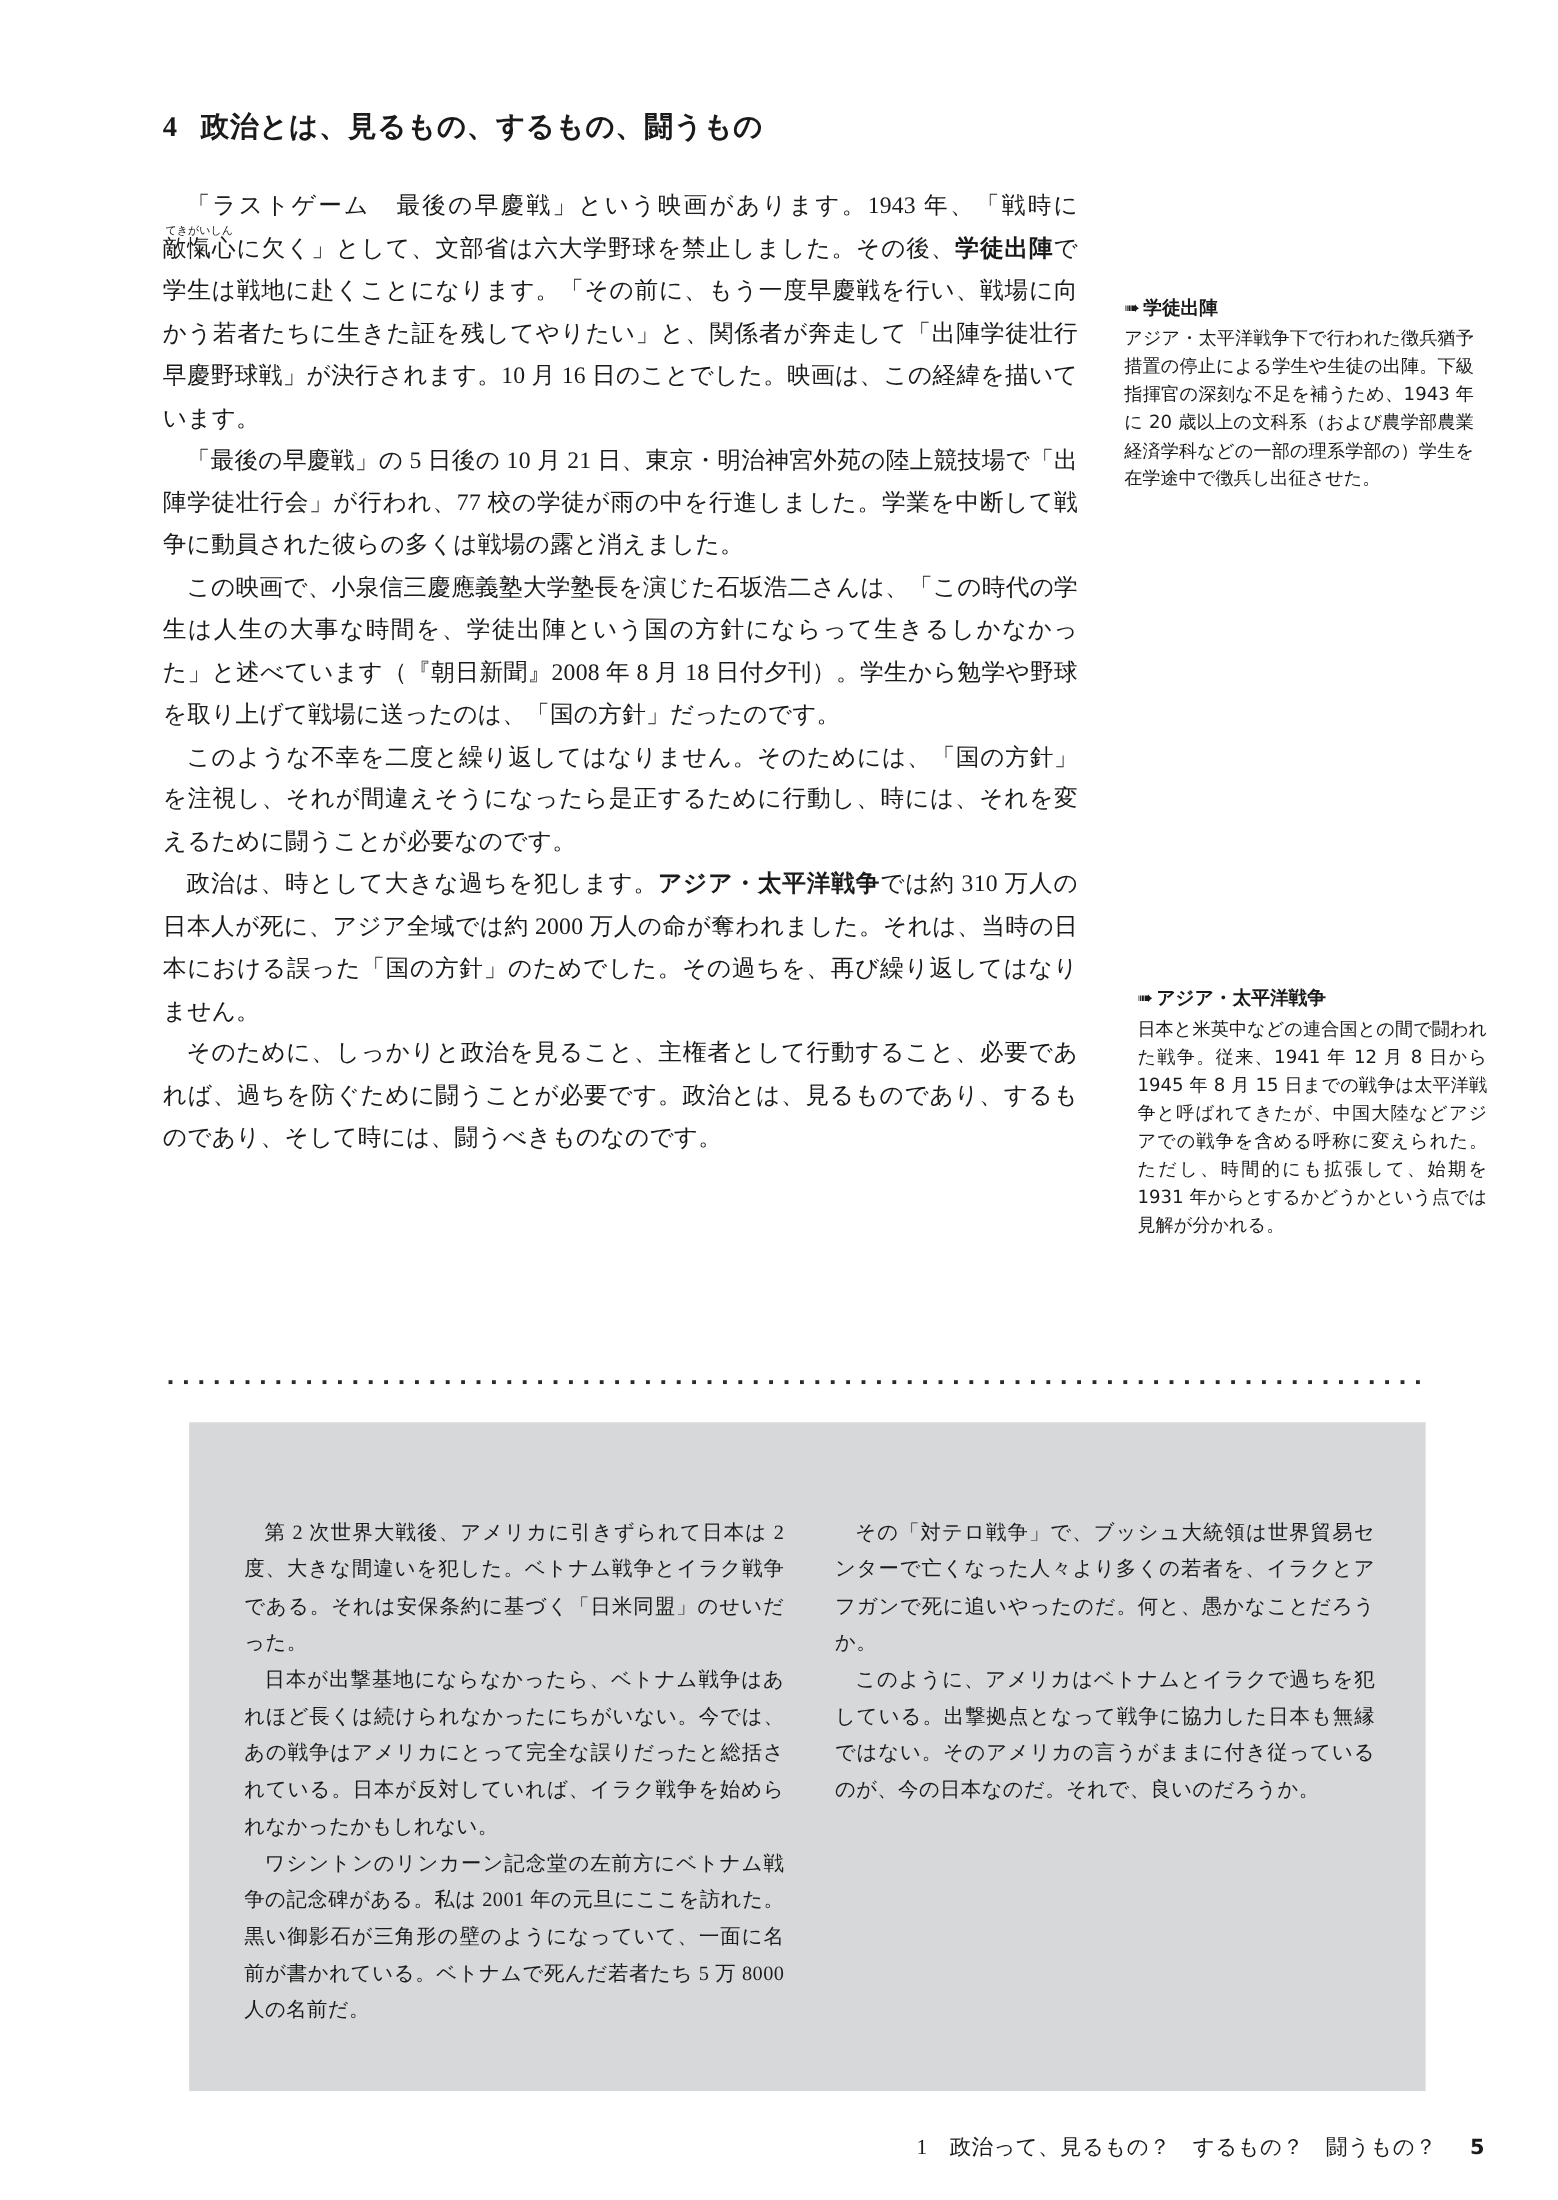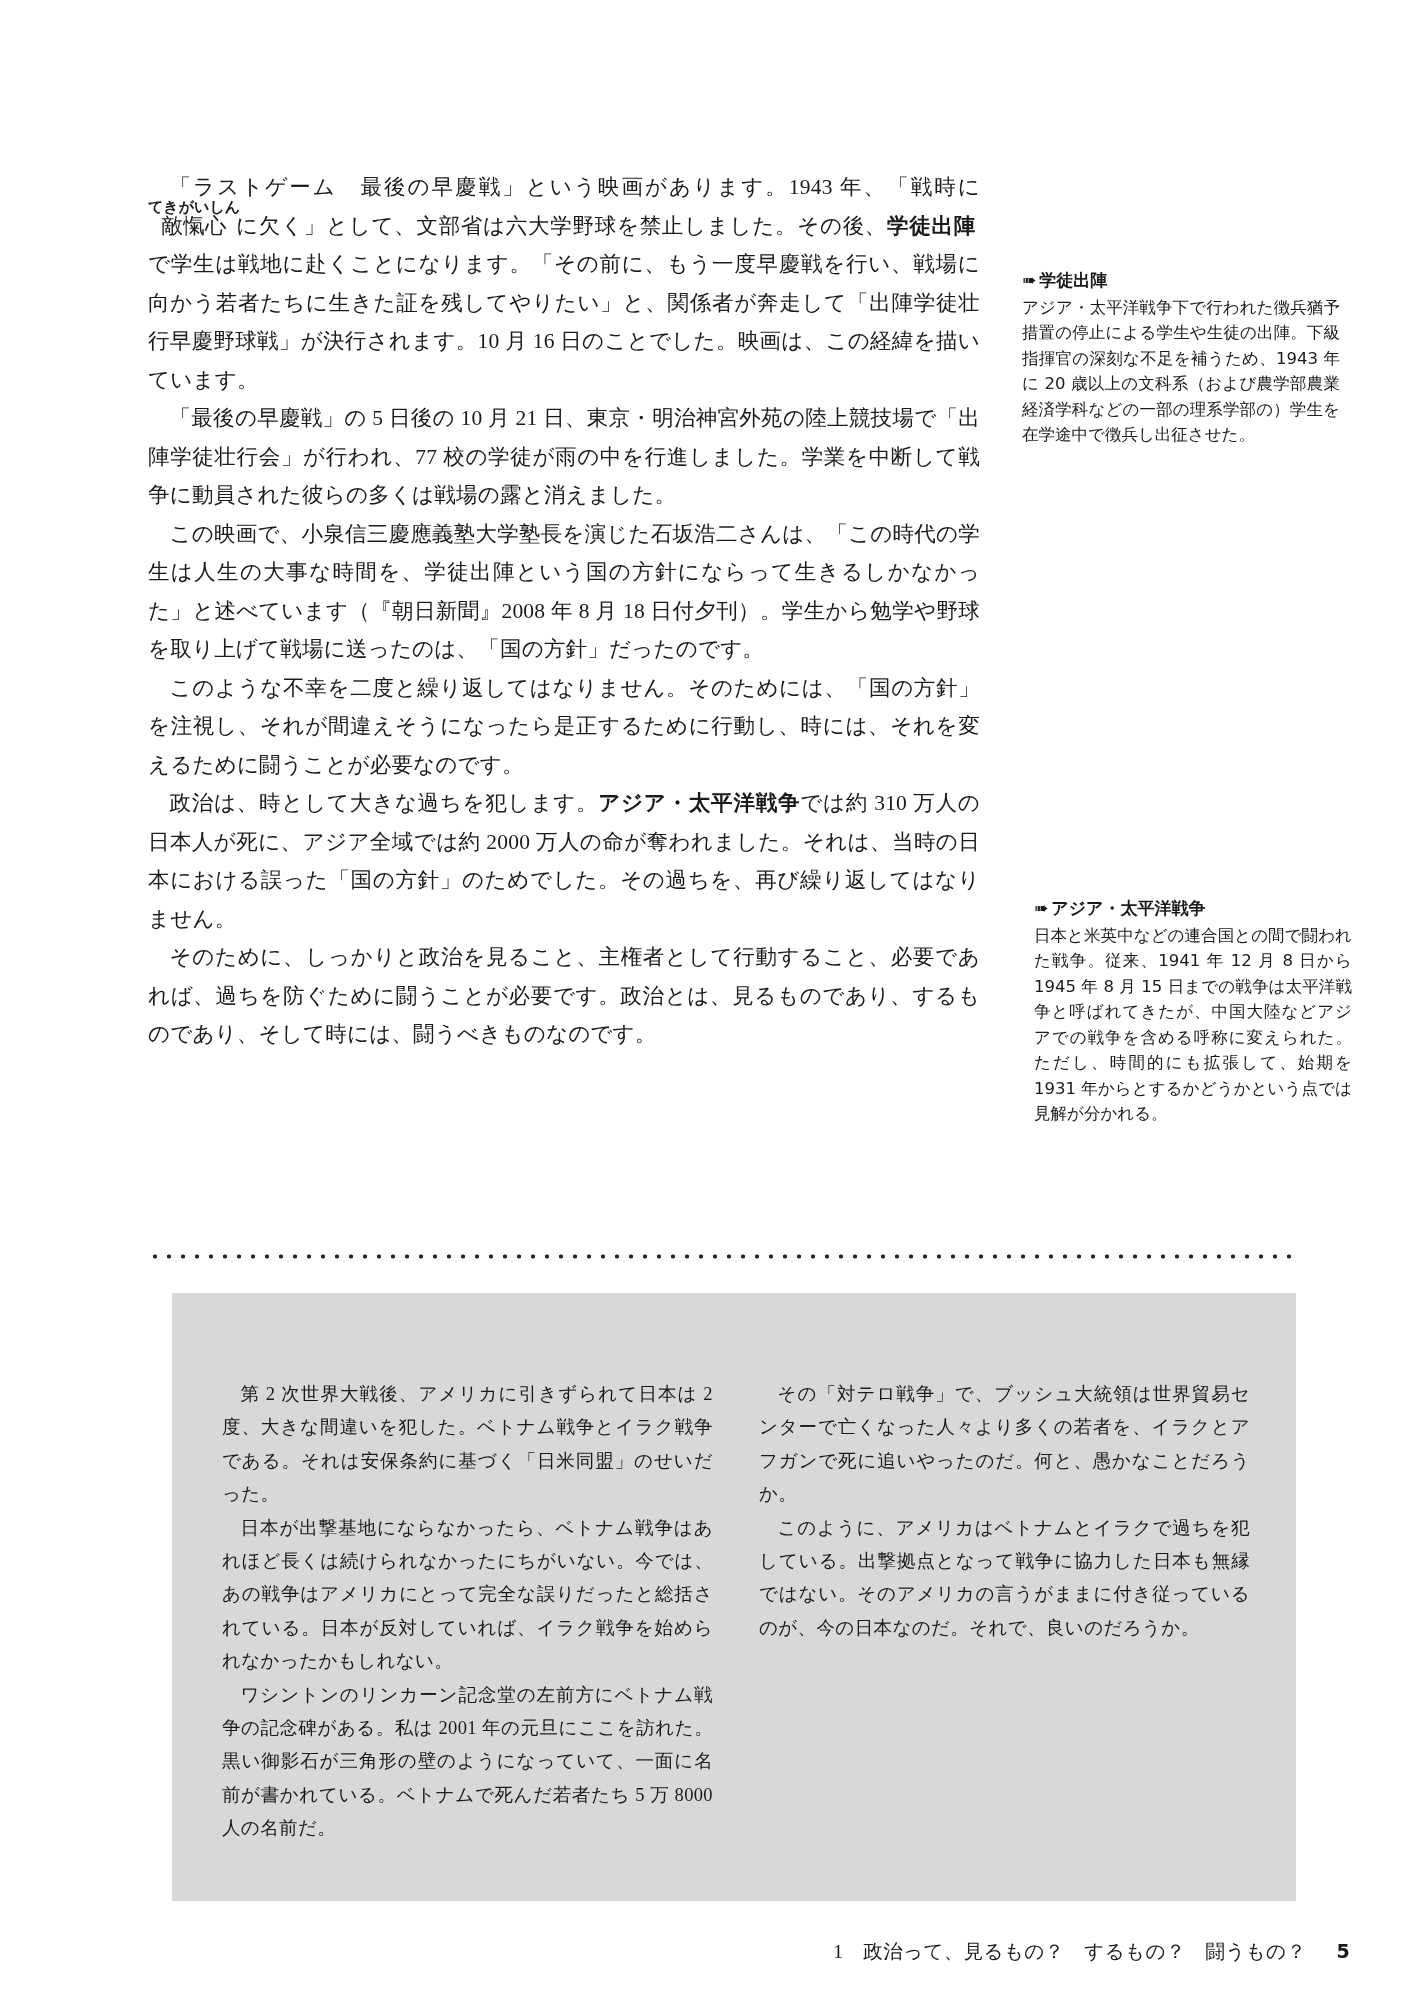--- a/index.html
+++ b/index.html
@@ -42,23 +42,23 @@
     line-height: 38.5px;
     text-align: justify;
     text-justify: inter-character;
     letter-spacing: 0.01em;
   }
   .body-col p.indent { text-indent: 1em; }
   .body-col p + p { margin-top: 0px; }
   .bold { font-weight: bold; }
   ruby { ruby-align: center; }
   rt {
-    font-size: 15px;
+    font-size: 10px;
     letter-spacing: 0;
-    font-weight: bold;
+    font-weight: normal;
   }
 
   
   .note {
     position: absolute;
     width: 318px;
     font-family: "DejaVu Sans", "Liberation Sans", sans-serif;
     font-size: 16.5px;
     line-height: 25.5px;
     text-align: justify;
@@ -159,20 +159,21 @@
     font-family: "DejaVu Sans", "Liberation Sans", sans-serif;
     font-size: 19px;
     font-weight: bold;
   }
 </style>
 </head>
 <body>
 
 <div class="page">
 
+  <div class="section-heading"><span>4</span>&nbsp;&nbsp;&nbsp;<span>政治とは、見るもの、するもの、闘うもの</span></div>
 
   <div class="body-col">
     <p class="indent">「ラストゲーム　最後の早慶戦」という映画があります。1943 年、「戦時に<ruby>敵愾心<rt>てきがいしん</rt></ruby>に欠く」として、文部省は六大学野球を禁止しました。その後、<span class="bold">学徒出陣</span>で学生は戦地に赴くことになります。「その前に、もう一度早慶戦を行い、戦場に向かう若者たちに生きた証を残してやりたい」と、関係者が奔走して「出陣学徒壮行早慶野球戦」が決行されます。10 月 16 日のことでした。映画は、この経緯を描いています。</p>
     <p class="indent">「最後の早慶戦」の 5 日後の 10 月 21 日、東京・明治神宮外苑の陸上競技場で「出陣学徒壮行会」が行われ、77 校の学徒が雨の中を行進しました。学業を中断して戦争に動員された彼らの多くは戦場の露と消えました。</p>
     <p class="indent">この映画で、小泉信三慶應義塾大学塾長を演じた石坂浩二さんは、「この時代の学生は人生の大事な時間を、学徒出陣という国の方針にならって生きるしかなかった」と述べています（『朝日新聞』2008 年 8 月 18 日付夕刊）。学生から勉学や野球を取り上げて戦場に送ったのは、「国の方針」だったのです。</p>
     <p class="indent">このような不幸を二度と繰り返してはなりません。そのためには、「国の方針」を注視し、それが間違えそうになったら是正するために行動し、時には、それを変えるために闘うことが必要なのです。</p>
     <p class="indent">政治は、時として大きな過ちを犯します。<span class="bold">アジア・太平洋戦争</span>では約 310 万人の日本人が死に、アジア全域では約 2000 万人の命が奪われました。それは、当時の日本における誤った「国の方針」のためでした。その過ちを、再び繰り返してはなりません。</p>
     <p class="indent">そのために、しっかりと政治を見ること、主権者として行動すること、必要であれば、過ちを防ぐために闘うことが必要です。政治とは、見るものであり、するものであり、そして時には、闘うべきものなのです。</p>
   </div>
 

